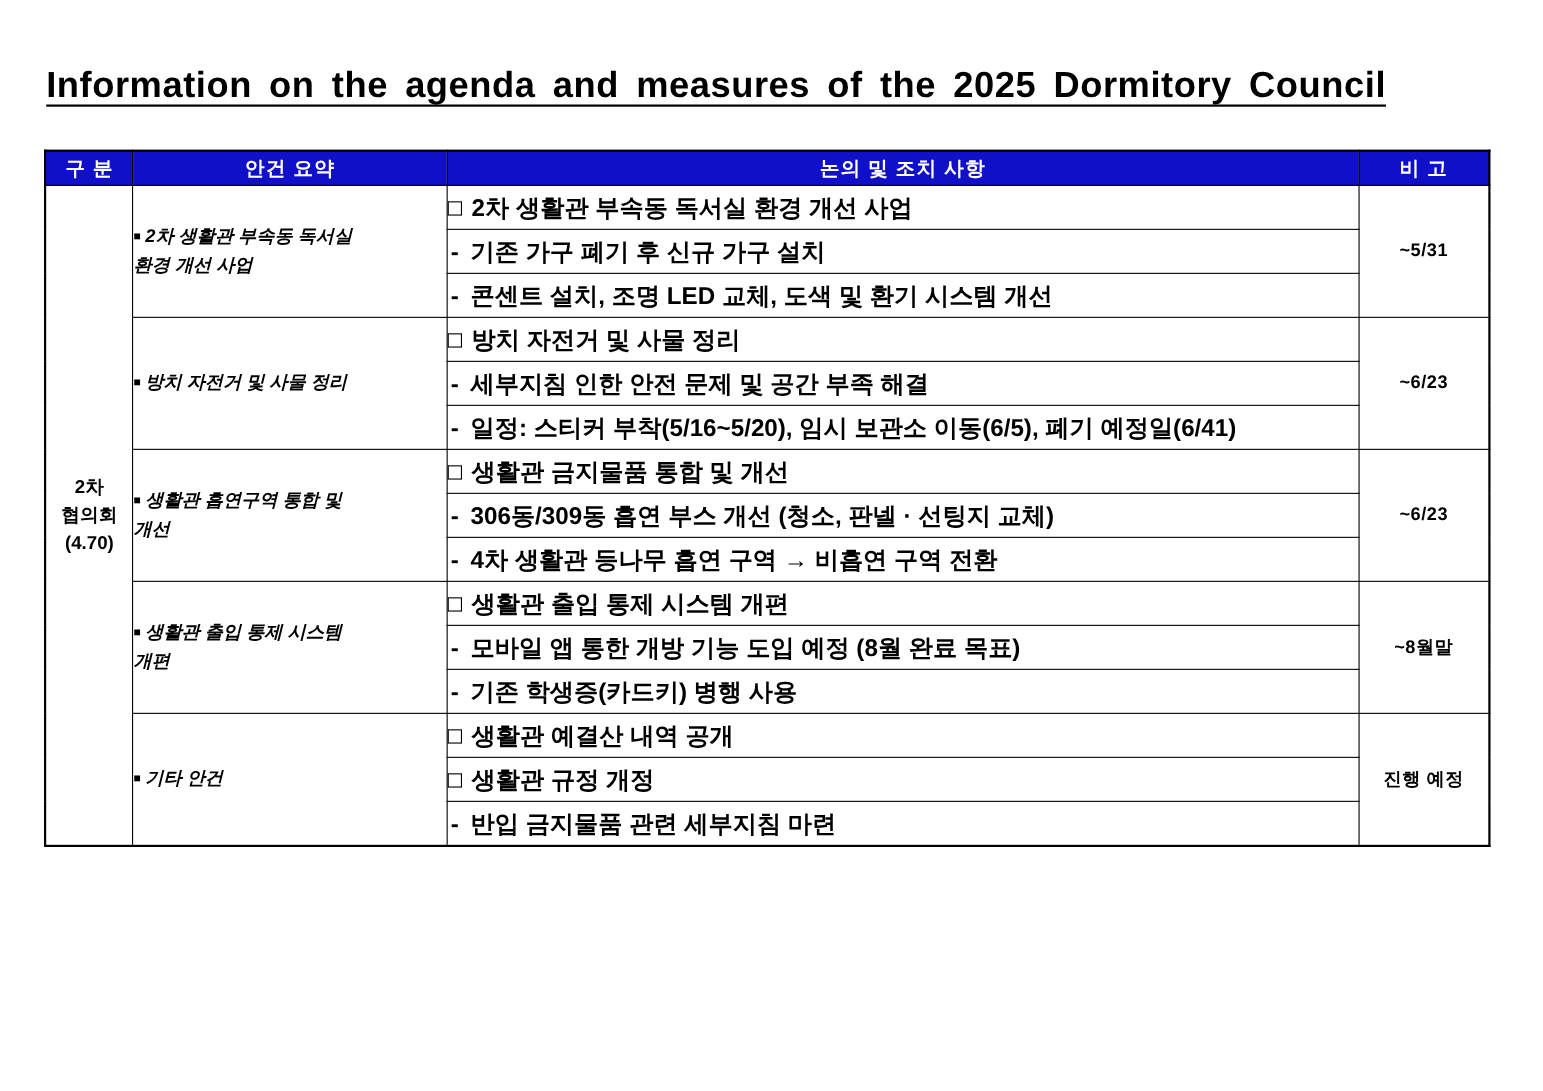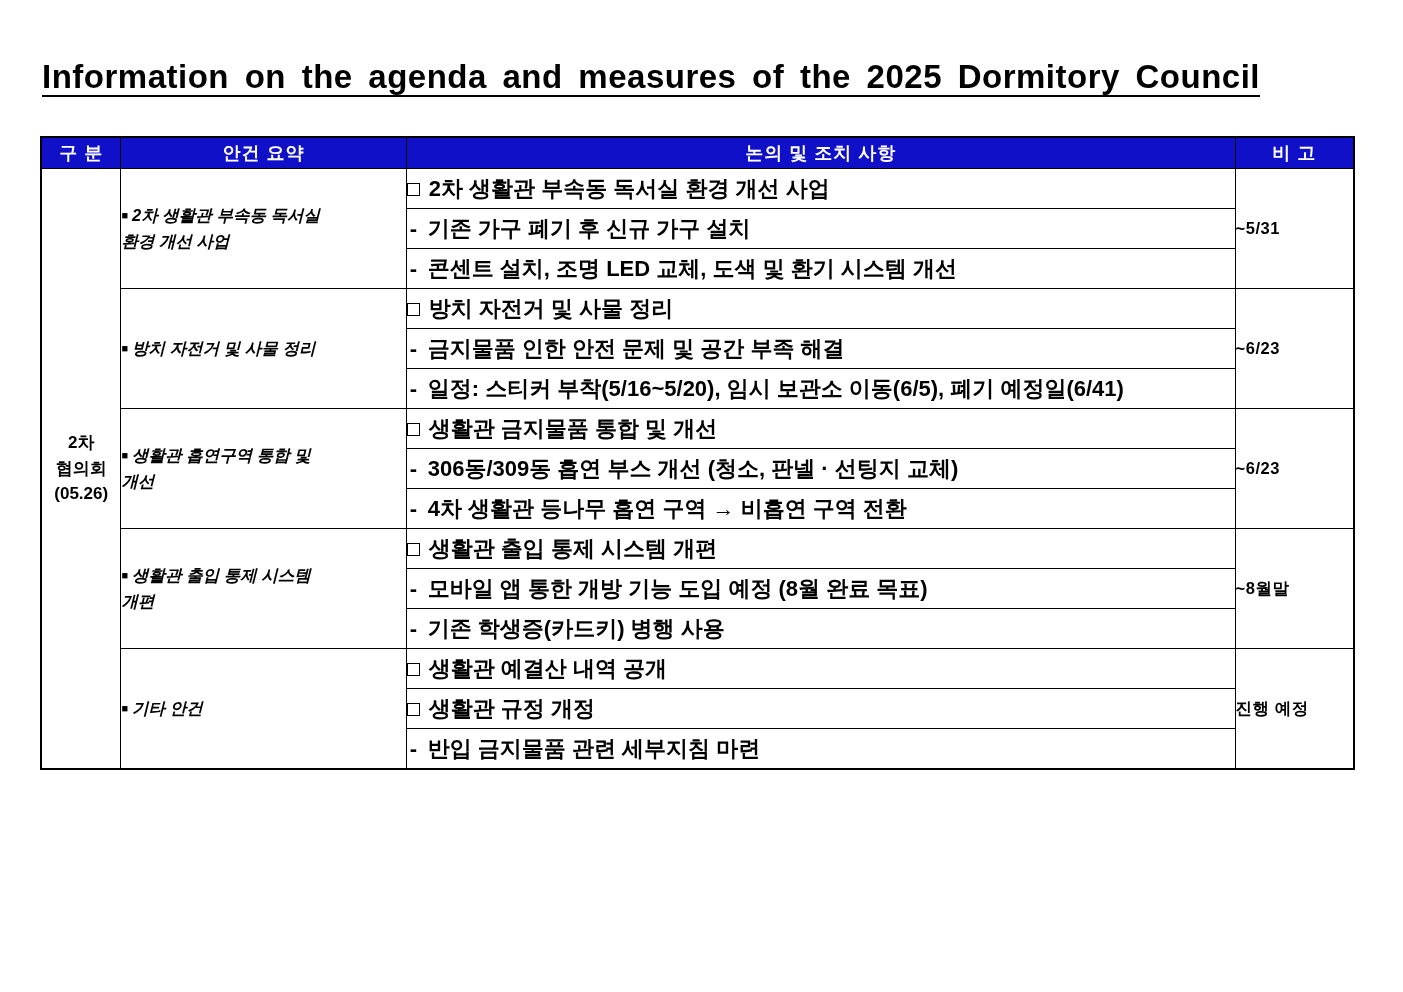--- a/index.html
+++ b/index.html
@@ -99,20 +99,21 @@
     margin-right: 9px;
     vertical-align: 0px;
   }
   td.detail .dash {
     display: inline-block;
     width: 18px;
     text-align: left;
     padding-left: 3px;
   }
   td.remark {
+    text-align: center;
     font-size: 16.5px;
     font-weight: bold;
     letter-spacing: 0.5px;
   }
 </style>
 </head>
 <body>
 
 <div class="page">
 
@@ -131,39 +132,39 @@
         <th>안건 요약</th>
         <th>논의 및 조치 사항</th>
         <th>비 고</th>
       </tr>
     </thead>
     <tbody id="tbody">
         <tr>
           <td class="divcell" rowspan="15">
             <div>2차</div>
             <div>협의회</div>
-            <div>(05.26)</div>
+            <div>(4.70)</div>
           </td>
           <td class="summary" rowspan="3"><span class="bullet">■</span><span class="stext">2차 생활관 부속동 독서실<br>환경 개선 사업</span></td>
           <td class="detail"><span class="box"></span><span>2차 생활관 부속동 독서실 환경 개선 사업</span></td>
           <td class="remark" rowspan="3">~5/31</td>
         </tr>
         <tr>
           <td class="detail"><span class="dash">-</span><span>기존 가구 폐기 후 신규 가구 설치</span></td>
         </tr>
         <tr>
           <td class="detail"><span class="dash">-</span><span>콘센트 설치, 조명 LED 교체, 도색 및 환기 시스템 개선</span></td>
         </tr>
         <tr>
           <td class="summary" rowspan="3"><span class="bullet">■</span><span class="stext">방치 자전거 및 사물 정리</span></td>
           <td class="detail"><span class="box"></span><span>방치 자전거 및 사물 정리</span></td>
           <td class="remark" rowspan="3">~6/23</td>
         </tr>
         <tr>
-          <td class="detail"><span class="dash">-</span><span>금지물품 인한 안전 문제 및 공간 부족 해결</span></td>
+          <td class="detail"><span class="dash">-</span><span>세부지침 인한 안전 문제 및 공간 부족 해결</span></td>
         </tr>
         <tr>
           <td class="detail"><span class="dash">-</span><span>일정: 스티커 부착(5/16~5/20), 임시 보관소 이동(6/5), 폐기 예정일(6/41)</span></td>
         </tr>
         <tr>
           <td class="summary" rowspan="3"><span class="bullet">■</span><span class="stext">생활관 흡연구역 통합 및<br>개선</span></td>
           <td class="detail"><span class="box"></span><span>생활관 금지물품 통합 및 개선</span></td>
           <td class="remark" rowspan="3">~6/23</td>
         </tr>
         <tr>

